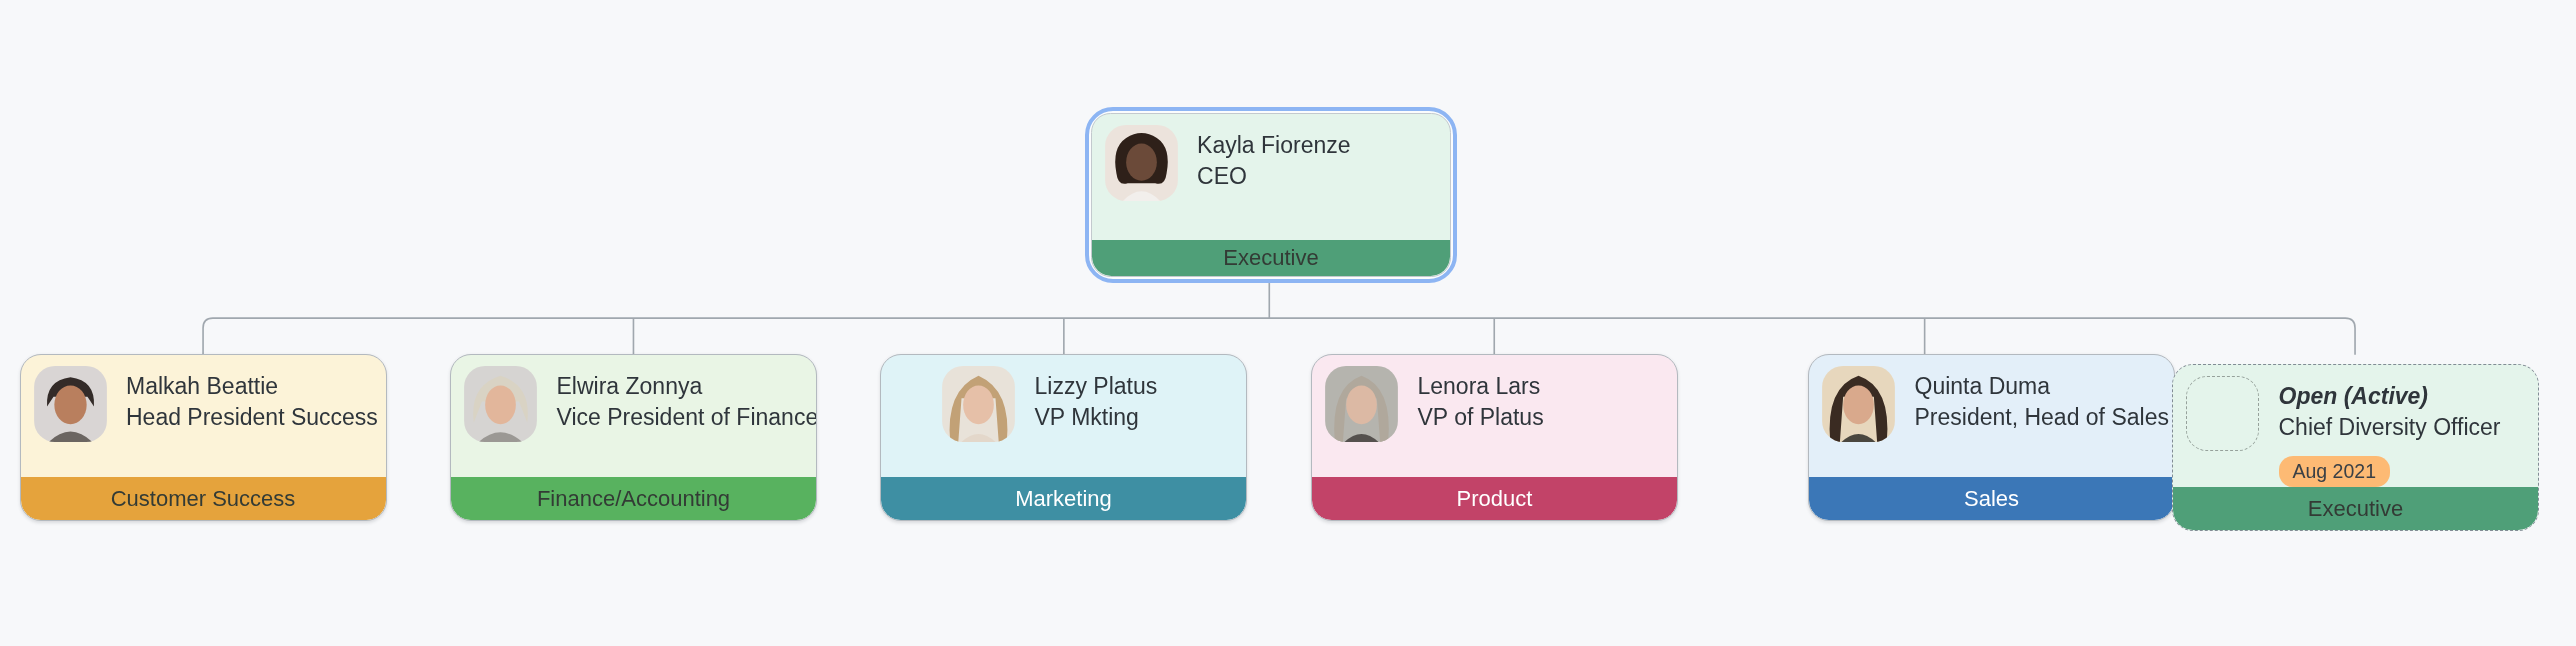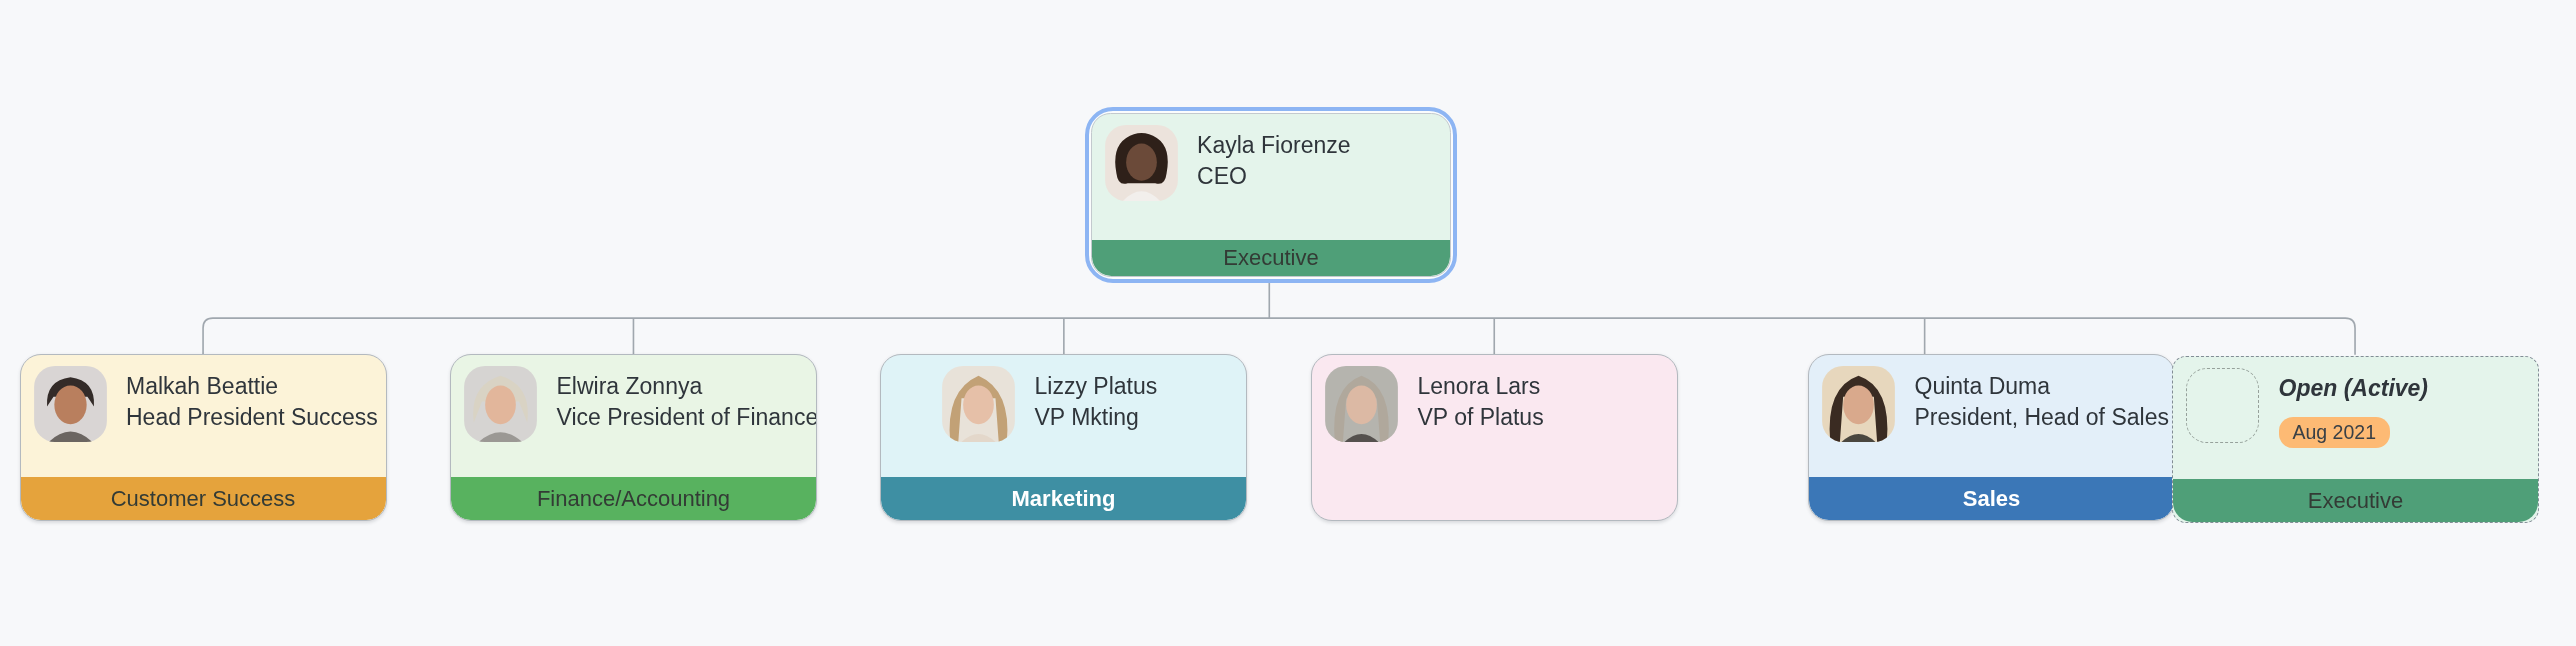--- a/index.html
+++ b/index.html
@@ -50,21 +50,21 @@
   .person-title{font-weight:400;}
   .card-footer{
     position:absolute;
     left:0;right:0;bottom:0;
     height:43px;
     display:flex;align-items:center;justify-content:center;
     font-size:22px;
     border-radius:0 0 19.5px 19.5px;
   }
   .ft-dark{color:#333b35;}
-  .ft-light{color:#ffffff;font-weight:bold;}
+  .ft-light{color:#ffffff;}
 
   
   .body-exec{background:#e4f4eb;}      .band-exec{background:#4f9f78;}
   .body-cs{background:#fcf3d8;}        .band-cs{background:#e5a33c;}
   .body-fin{background:#e9f5e5;}       .band-fin{background:#58b25f;}
   .body-mkt{background:#dff3f7;padding-left:48px;}       .band-mkt{background:#3e8fa3;}
   .body-prod{background:#fae8f0;}      .band-prod{background:#c24368;}
   .body-sales{background:#e3eff9;}     .band-sales{background:#3b77b7;}
 
   
@@ -214,45 +214,47 @@
           <path d="M12,94 Q6,26 45,12 Q84,26 78,94 L68,94 L64,40 L26,40 L22,94 Z" fill="#b0a89c"></path>
           <ellipse cx="45" cy="48" rx="19" ry="24" fill="#dcb9a4"></ellipse>
           <path d="M24,94 Q45,74 66,94 Z" fill="#55514e"></path>
         </svg>
       </div>
       <div class="text-block">
         <div class="person-name">Lenora Lars</div>
         <div class="person-title">VP of Platus</div>
       </div>
     </div>
+    <div class="card-footer band-prod ft-light">Product</div>
   </div>
 
   <div class="card body-sales" style="left:1808px;top:354px;">
     <div class="card-body">
       <div class="avatar">
         <svg viewBox="0 0 90 94">
           <rect class="av-bg" width="90" height="94" fill="#e7d7bd"></rect>
           <path d="M10,94 Q4,26 45,12 Q86,26 80,94 L68,94 L64,38 L26,38 L22,94 Z" fill="#3a2b22"></path>
           <ellipse cx="45" cy="48" rx="19" ry="24" fill="#d9a98c"></ellipse>
           <path d="M24,94 Q45,74 66,94 Z" fill="#4a463f"></path>
         </svg>
       </div>
       <div class="text-block">
         <div class="person-name">Quinta Duma</div>
         <div class="person-title">President, Head of Sales</div>
       </div>
     </div>
     <div class="card-footer band-sales ft-light">Sales</div>
   </div>
 
-  <div class="card body-exec vacant" style="left:2172px;top:356px;border-radius:14px;">
+  <div class="card body-exec vacant" style="left:2172px;top:364px;">
     <div class="card-body">
       <div class="avatar-placeholder"></div>
       <div class="text-block">
         <div class="person-name vacant-name">Open (Active)</div>
+        <div class="person-title">Chief Diversity Officer</div>
         <span class="badge">Aug 2021</span>
       </div>
     </div>
     <div class="card-footer band-exec ft-dark">Executive</div>
   </div>
 
 </div>
 
 
 </body></html>

